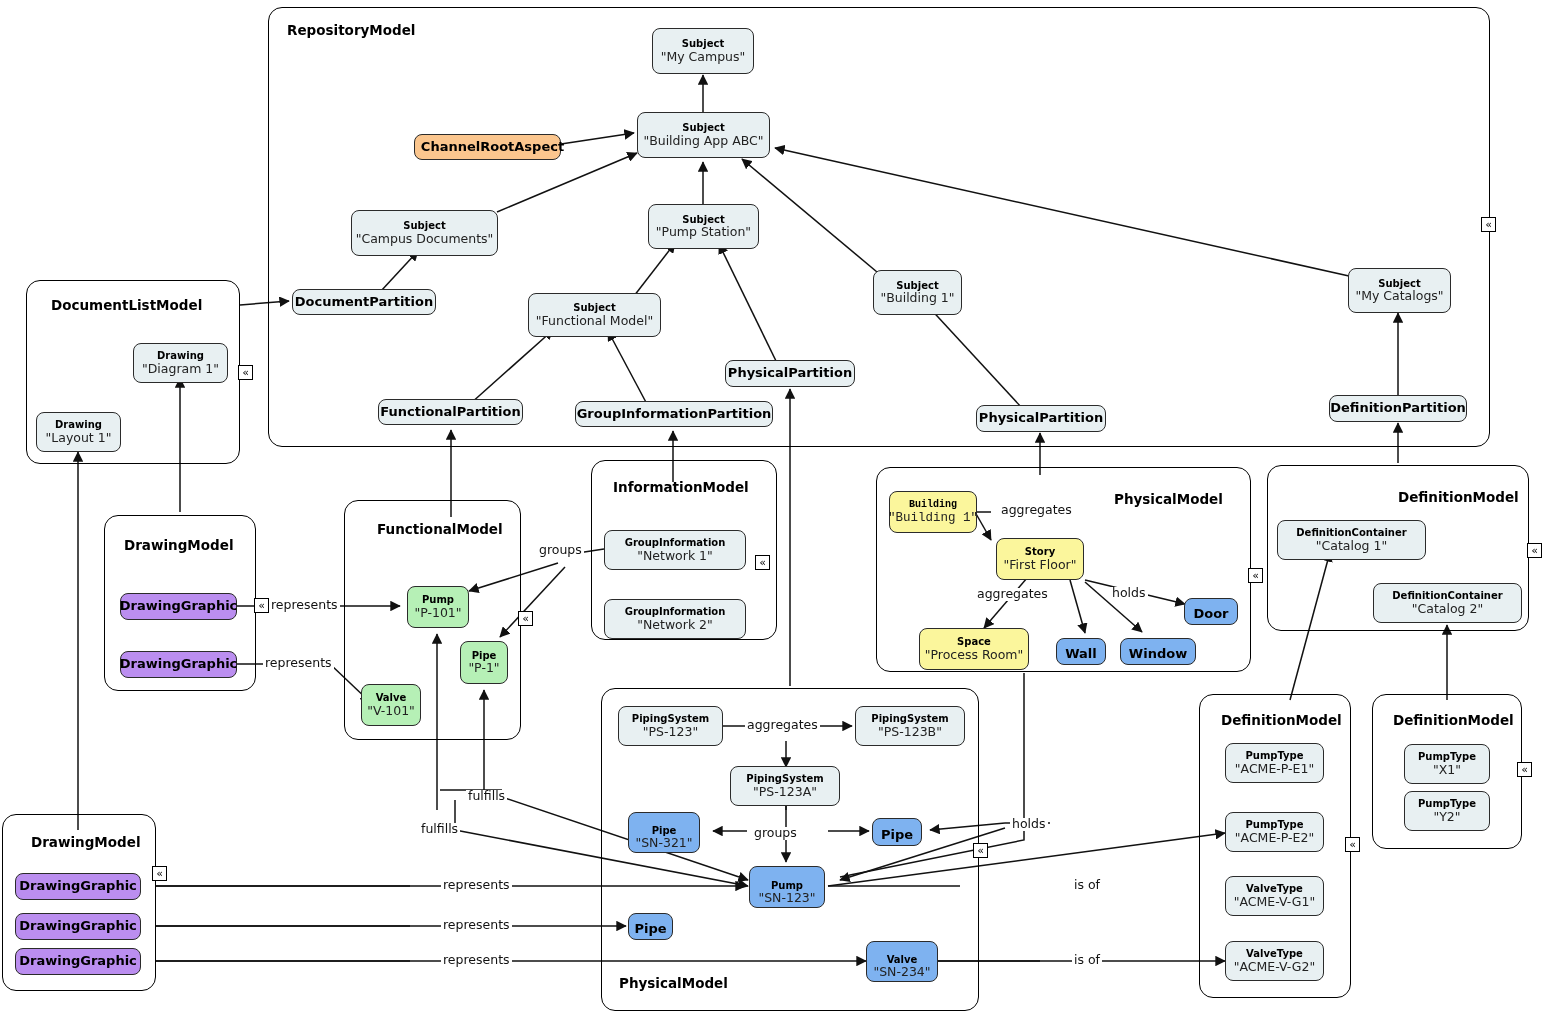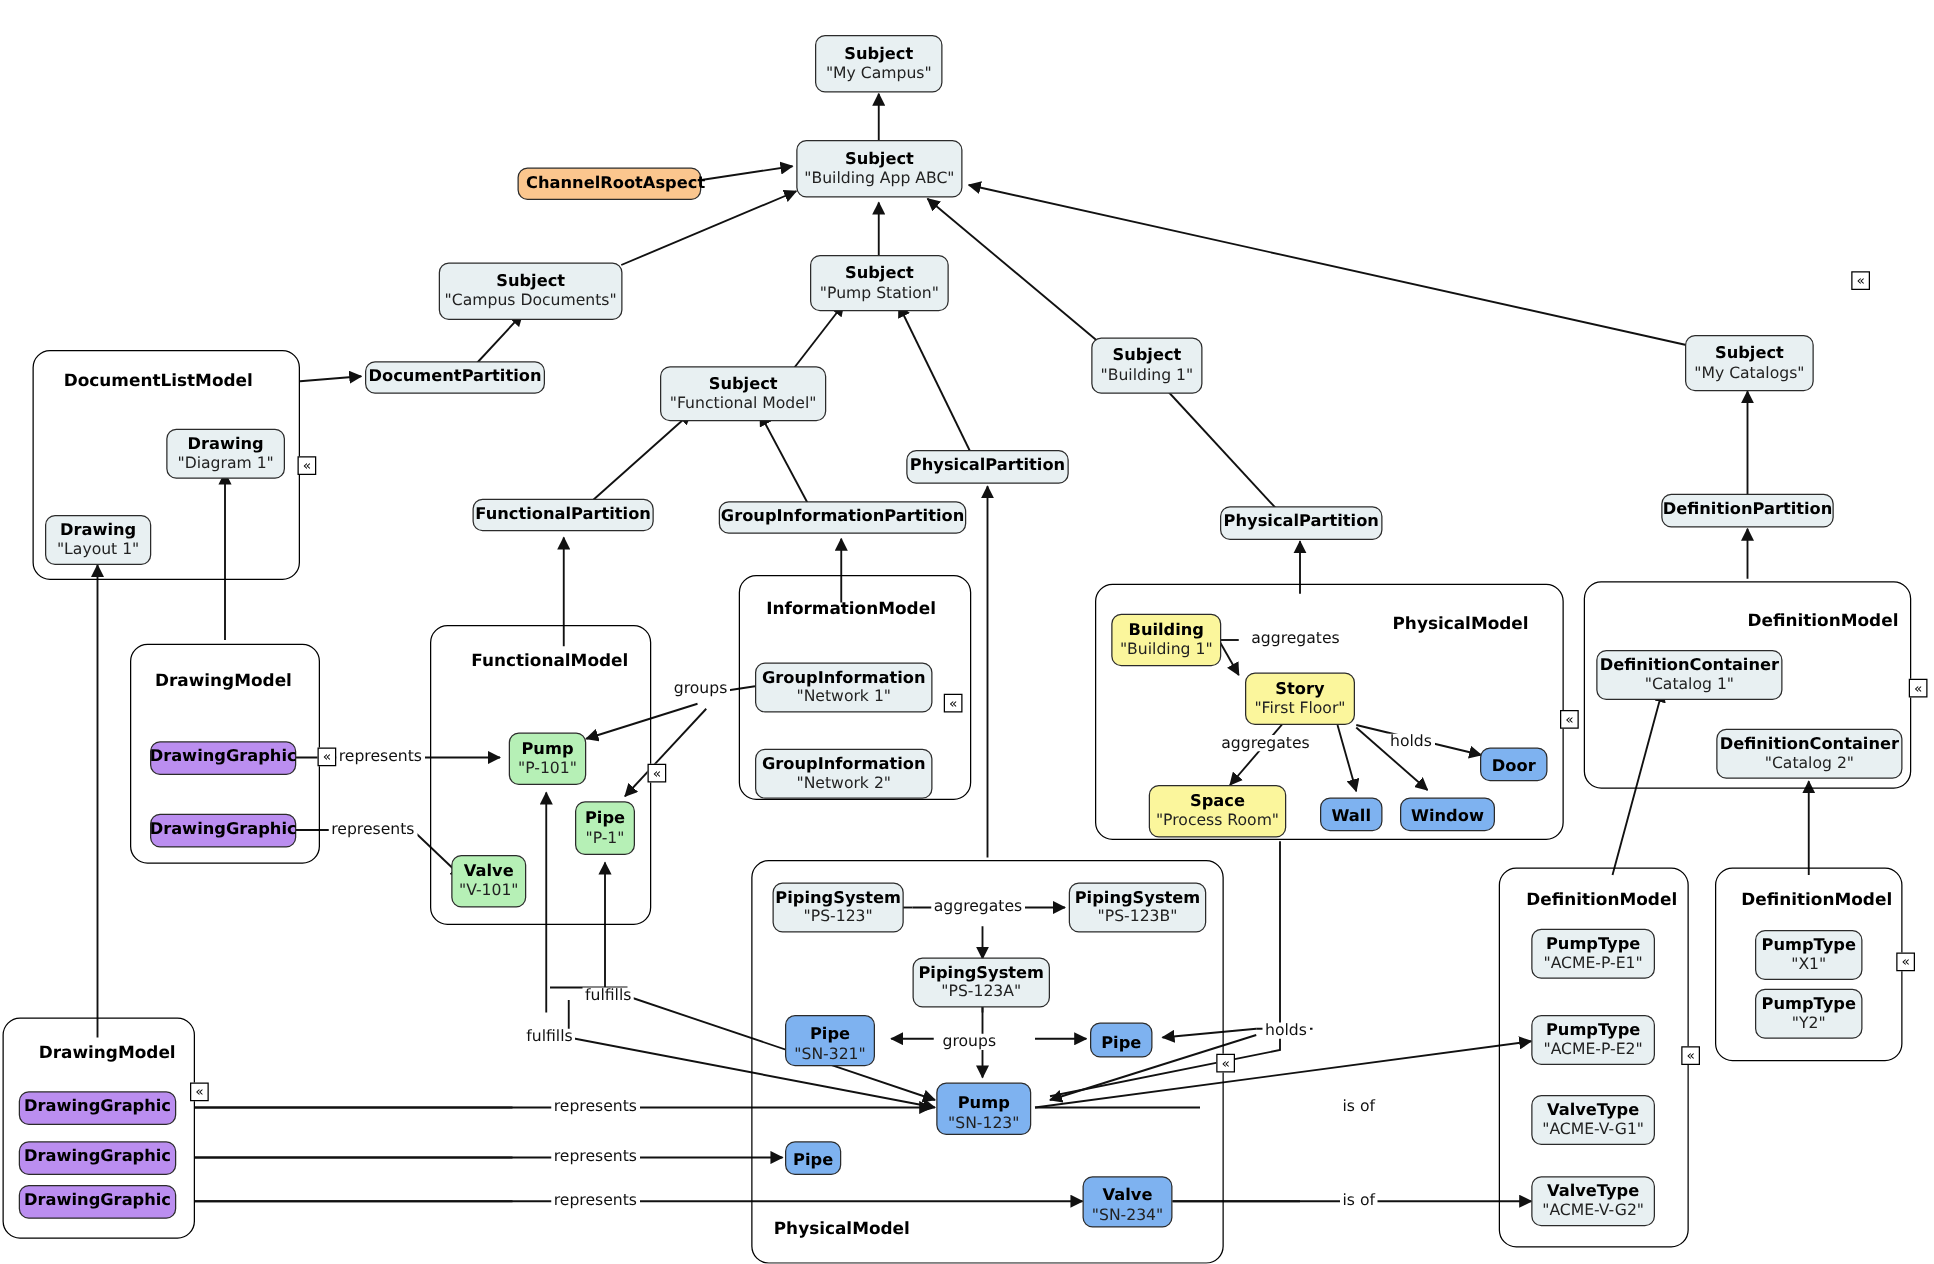--- a/index.html
+++ b/index.html
@@ -32,21 +32,21 @@
     border-radius:8px;
     display:flex;
     flex-direction:column;
     align-items:center;
     justify-content:center;
     text-align:center;
     line-height:1.12;
     background:#e8f0f2;
     padding:2px 6px;
   }
-  .node .t1{font-weight:bold;font-size:13px;color:#000;white-space:nowrap;}
+  .node .t1{font-weight:bold;font-size:10px;color:#000;white-space:nowrap;}
   .node .t2{font-size:12.5px;color:#222;white-space:nowrap;}
   .node.one .t1{font-size:13px;}
   .fill-orange{background:#fbc68e;}
   .fill-green{background:#b6f0b6;}
   .fill-purple{background:#bb8ef0;}
   .fill-yellow{background:#fbf69c;}
   .fill-steel{background:#7eb2f0;justify-content:flex-end;}
 
   
   .elabel{
@@ -176,20 +176,23 @@
       <path d="M828,886 L960,886"></path>
       <path d="M938,961 L1040,961"></path>
       <path d="M156,886 L410,886"></path>
       <path d="M156,926 L410,926"></path>
       <path d="M156,961 L410,961"></path>
       <path d="M455,800 L455,830"></path>
       <path d="M440,790 L502,790"></path>
     </g>
   </svg>
 
+  <div class="model" style="left:268px;top:7px;width:1222px;height:440px;">
+    <div class="mtitle" style="left:18px;top:14px;">RepositoryModel</div>
+  </div>
 
   <div class="model" style="left:26px;top:280px;width:214px;height:184px;">
     <div class="mtitle" style="left:24px;top:16px;">DocumentListModel</div>
   </div>
 
   <div class="model" style="left:104px;top:515px;width:152px;height:176px;">
     <div class="mtitle" style="left:19px;top:21px;">DrawingModel</div>
   </div>
 
   <div class="model" style="left:344px;top:500px;width:177px;height:240px;">
@@ -323,21 +326,21 @@
   <div class="node" style="left:604px;top:530px;width:142px;height:40px;">
     <span class="t1">GroupInformation</span>
     <span class="t2">"Network 1"</span>
   </div>
 
   <div class="node" style="left:604px;top:599px;width:142px;height:40px;">
     <span class="t1">GroupInformation</span>
     <span class="t2">"Network 2"</span>
   </div>
 
-  <div class="node fill-yellow" style="left:889px;top:491px;width:88px;height:42px;">
+  <div class="node fill-yellow" style="left:889px;top:491px;width:88px;height:42px;font-family:Liberation Mono, monospace;">
     <span class="t1">Building</span>
     <span class="t2">"Building 1"</span>
   </div>
 
   <div class="node fill-yellow" style="left:996px;top:538px;width:88px;height:42px;">
     <span class="t1">Story</span>
     <span class="t2">"First Floor"</span>
   </div>
 
   <div class="node fill-yellow" style="left:919px;top:628px;width:110px;height:42px;">

